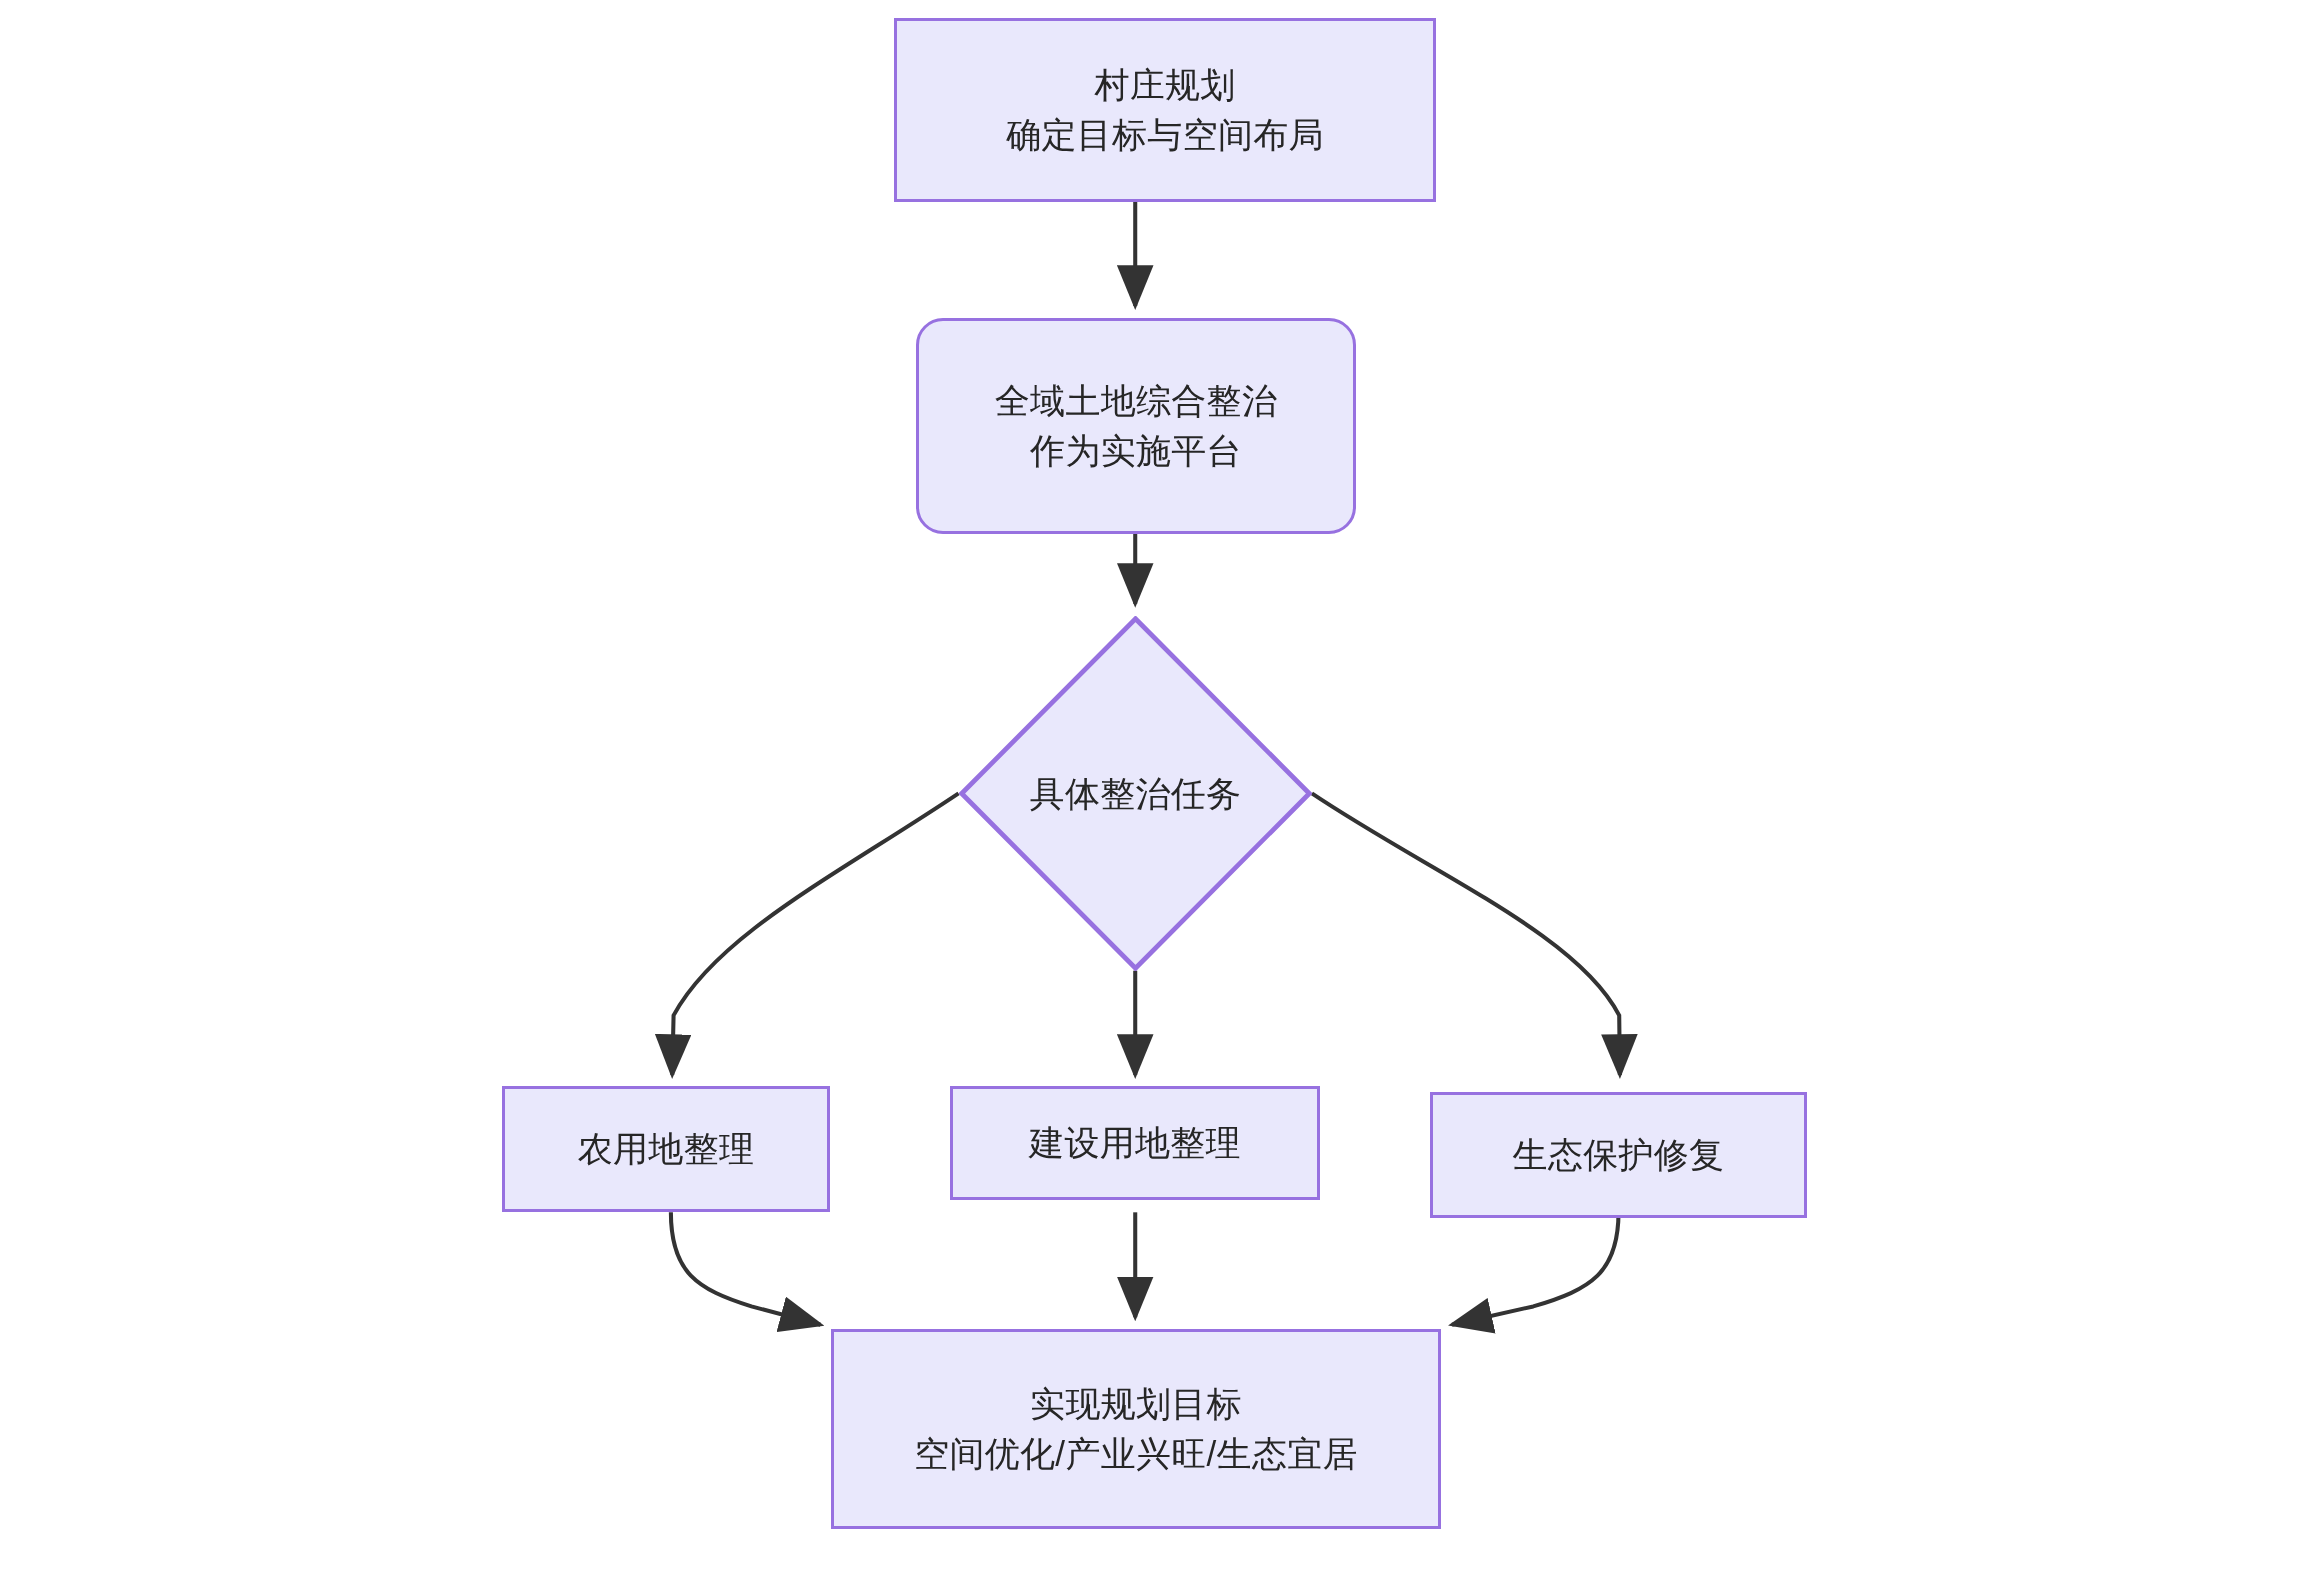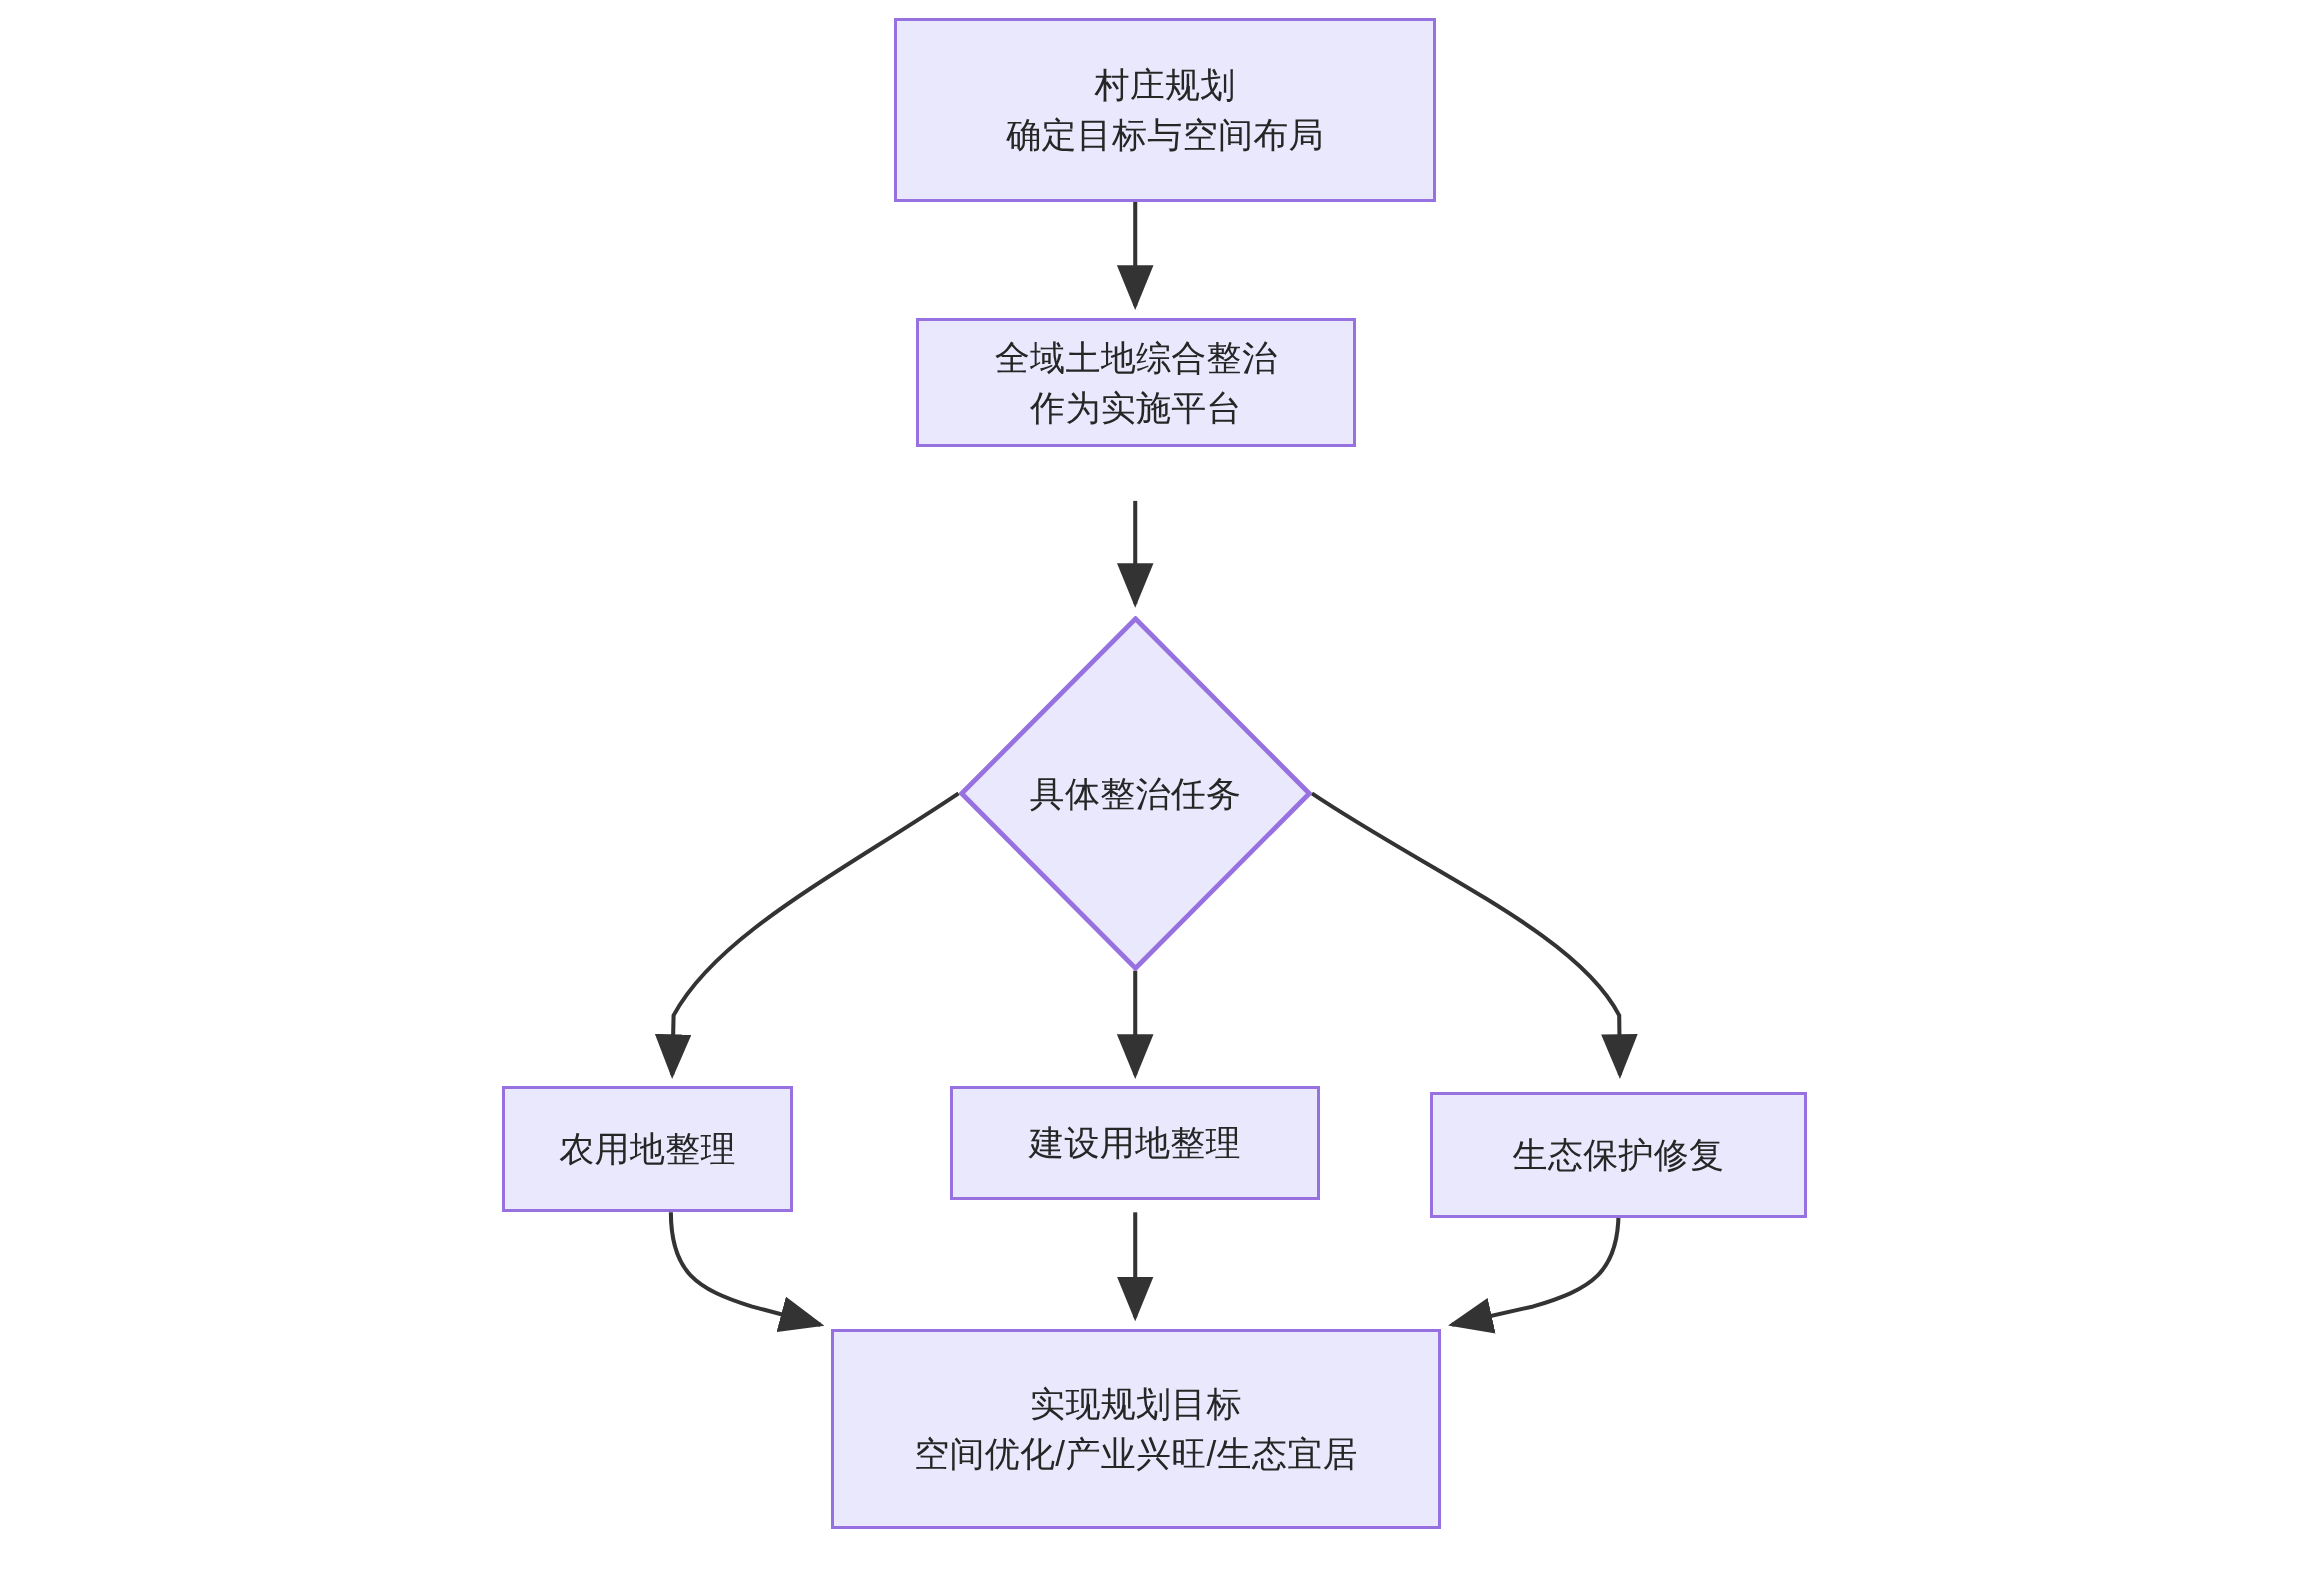--- a/index.html
+++ b/index.html
@@ -62,23 +62,23 @@
     position: relative;
     z-index: 2;
     color: #262626;
     font-size: 35px;
     line-height: 1.42;
     white-space: nowrap;
   }
 
   
   #node-village-planning { left: 894px; top: 17.6px;   width: 542px; height: 184px; }
-  #node-land-consolidation-platform { left: 916px; top: 318px;  width: 440px; height: 129px; }
+  #node-land-consolidation-platform { left: 916px; top: 318px;  width: 440px; height: 216px; border-radius: 27px; }
   #node-specific-tasks { left: 959px; top: 616px;  width: 353px; height: 355px; }
-  #node-farmland-improvement { left: 502px;  top: 1086px; width: 291px; height: 126px; }
+  #node-farmland-improvement { left: 502px;  top: 1086px; width: 328px; height: 126px; }
   #node-construction-land-improvement { left: 950px; top: 1086px; width: 370px; height: 114px; }
   #node-ecological-restoration { left: 1430px; top: 1092px; width: 377px; height: 126px; }
   #node-planning-goals { left: 831px; top: 1329px; width: 610px; height: 200px; }
   #node-planning-goals .node-label { max-width: 481px; }
 </style>
 </head>
 <body>
 
 <div id="flowchart-canvas">
 

